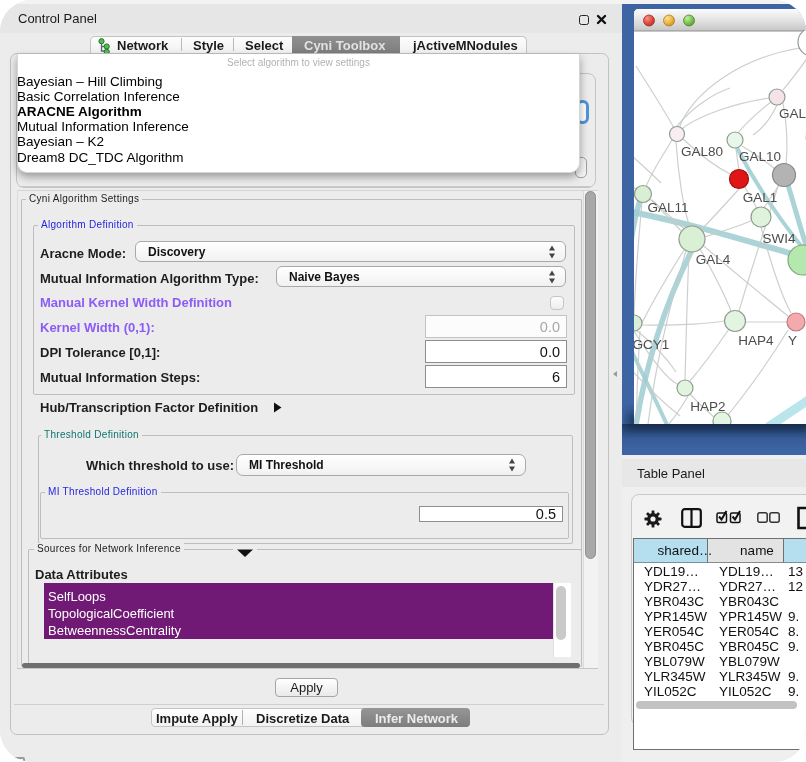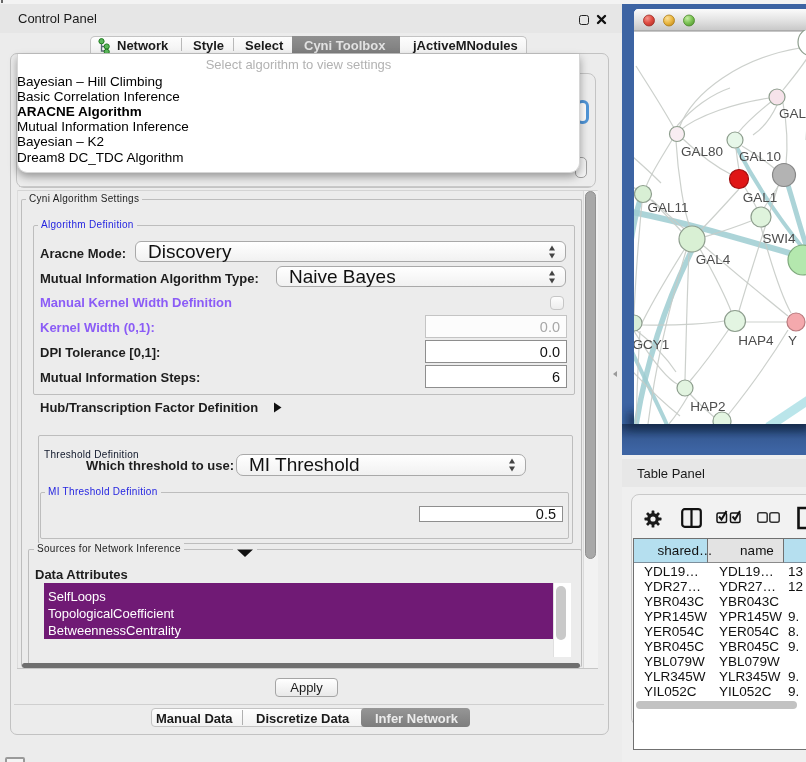--- a/index.html
+++ b/index.html
@@ -1,26 +1,26 @@
 <!DOCTYPE html>
 <html><head>
 <meta charset="utf-8">
 <style>
   html,body{margin:0;padding:0;}
   #root{position:relative;width:806px;height:762px;overflow:hidden;
-        background:#ECECEC;font-family:"Liberation Sans",sans-serif;
+        background:#ECECEC;font-family:"Liberation Sans",sans-serif;border-radius:32px;
         -webkit-font-smoothing:antialiased;}
   .abs{position:absolute;}
   .lbl{position:absolute;font-size:13px;font-weight:bold;color:#1d1d1d;white-space:nowrap;}
   .dis{color:#8b5cf6;}
   .gbox{position:absolute;border:1px solid #bdbdbd;border-radius:2px;}
   .gtitle{position:absolute;font-size:10px;letter-spacing:0.3px;background:#ECECEC;padding:0 3px;white-space:nowrap;z-index:3;}
   .combo{position:absolute;background:linear-gradient(#ffffff,#f1f1f1);
-         border:1px solid #a9a9a9;border-radius:6px;font-size:19px;color:#111;
-         box-sizing:border-box;}
+         border:1px solid #a9a9a9;border-radius:6px;font-size:12px;color:#111;
+         box-sizing:border-box;font-weight:bold;}
   .combo span{position:absolute;left:12px;top:50%;transform:translateY(-50%);}
   .spin{position:absolute;right:9px;top:50%;width:7px;height:13px;transform:translateY(-50%);}
   .spin:before{content:"";position:absolute;left:0;top:0;border-left:3.5px solid transparent;
       border-right:3.5px solid transparent;border-bottom:5px solid #444;}
   .spin:after{content:"";position:absolute;left:0;bottom:0;border-left:3.5px solid transparent;
       border-right:3.5px solid transparent;border-top:5px solid #444;}
   .field{position:absolute;background:#fff;border:1px solid #8e8e8e;box-sizing:border-box;
          font-size:14.5px;color:#111;text-align:right;padding-right:6px;}
   .field div{position:absolute;right:6px;top:50%;transform:translateY(-50%);}
 </style>
@@ -69,21 +69,21 @@
   <div class="abs" style="left:17px;top:190px;width:1px;height:478px;background:#dcdcdc;"></div>
   <div class="abs" style="left:597px;top:190px;width:1px;height:478px;background:#dcdcdc;"></div>
 
   <div class="gbox" style="left:21px;top:199px;width:559px;height:467px;border-bottom:none;"></div>
   <div class="gtitle" style="left:26px;top:193px;color:#1d1d1d;">Cyni Algorithm Settings</div>
 
   <div class="gbox" style="left:33px;top:225px;width:540px;height:168px;"></div>
   <div class="gtitle" style="left:38px;top:219px;color:#2525e0;">Algorithm Definition</div>
 
   <div class="gbox" style="left:38px;top:435px;width:533px;height:107px;"></div>
-  <div class="gtitle" style="left:41px;top:429px;color:#0f172a;margin-top:20px;">Threshold Definition</div>
+  <div class="gtitle" style="left:41px;top:429px;color:#0f766e;">Threshold Definition</div>
 
   <div class="gbox" style="left:40px;top:492px;width:527px;height:45px;"></div>
   <div class="gtitle" style="left:45px;top:486px;color:#2525e0;">MI Threshold Definition</div>
 
   <div class="gbox" style="left:28px;top:549px;width:552px;height:117px;border-bottom:none;"></div>
   <div class="gtitle" style="left:34px;top:543px;color:#1d1d1d;">Sources for Network Inference</div>
   <svg class="abs" style="left:233px;top:547px;z-index:4;background:#ECECEC;padding:0 3px;" width="18" height="11" viewBox="0 0 18 11">
     <path d="M1 2.5 L17 2.5 L9 10 Z" fill="#111"></path>
   </svg>
 
@@ -137,30 +137,30 @@
   <div class="abs" style="left:22px;top:663px;width:558px;height:4.5px;background:#6f6f6f;border-radius:2.5px;"></div>
   <div class="abs" style="left:17px;top:668px;width:581px;height:1px;background:#c6c6c6;"></div>
 
   <div class="abs" style="left:275px;top:678px;width:63px;height:19px;background:linear-gradient(#ffffff,#e9e9e9);border:1px solid #a5a5a5;border-radius:4px;box-sizing:border-box;text-align:center;font-size:13px;color:#1c1c1c;line-height:17px;">Apply</div>
 
   <div class="abs" style="left:14px;top:704px;width:590px;height:1px;background:#cfcfcf;"></div>
 
   <div class="abs" style="left:151px;top:708px;width:319px;height:19px;background:linear-gradient(#fefefe,#f2f2f2);border:1px solid #c3c3c3;border-radius:4px;box-sizing:border-box;"></div>
   <div class="abs" style="left:361px;top:708px;width:109px;height:19px;background:linear-gradient(#969696,#7d7d7d);border-radius:4px;"></div>
   <div class="abs" style="left:242px;top:710px;width:1px;height:15px;background:#b0b0b0;"></div>
-  <div class="abs" style="left:156px;top:711px;font-size:13px;font-weight:bold;color:#1b1b1b;">Manual Data</div>
+  <div class="abs" style="left:156px;top:711px;font-size:13px;font-weight:bold;color:#1b1b1b;">Impute Apply</div>
   <div class="abs" style="left:256px;top:711px;font-size:13px;font-weight:bold;color:#1b1b1b;">Discretize Data</div>
   <div class="abs" style="left:375px;top:711px;font-size:13px;font-weight:bold;color:#ececec;">Infer Network</div>
 
   <div class="abs" style="left:613px;top:371px;width:0;height:0;border-top:3px solid transparent;border-bottom:3px solid transparent;border-right:4px solid #9a9a9a;"></div>
 
   <div class="abs" style="left:17px;top:54px;width:563px;height:119px;background:#ffffff;
        border:1px solid #d6d6d6;border-top:none;border-radius:0 0 10px 10px;
        box-shadow:0 4px 8px rgba(0,0,0,0.35);box-sizing:border-box;z-index:10;"></div>
-  <div class="abs" style="left:17px;top:57px;width:563px;text-align:center;font-size:13px;color:#b2b2b2;z-index:11;">Select algorithm to view settings</div>
+  <div class="abs" style="left:17px;top:57px;width:563px;text-align:center;font-size:10px;color:#b2b2b2;z-index:11;">Select algorithm to view settings</div>
   <div class="abs" style="left:17px;top:73.5px;font-size:13.5px;color:#000;line-height:15.2px;z-index:11;">
     Bayesian – Hill Climbing<br>
     Basic Correlation Inference<br>
     <b>ARACNE Algorithm</b><br>
     Mutual Information Inference<br>
     Bayesian – K2<br>
     Dream8 DC_TDC Algorithm
   </div>
 
   <svg class="abs" style="left:622px;top:4px;" width="184" height="451" viewBox="622 4 184 451">

